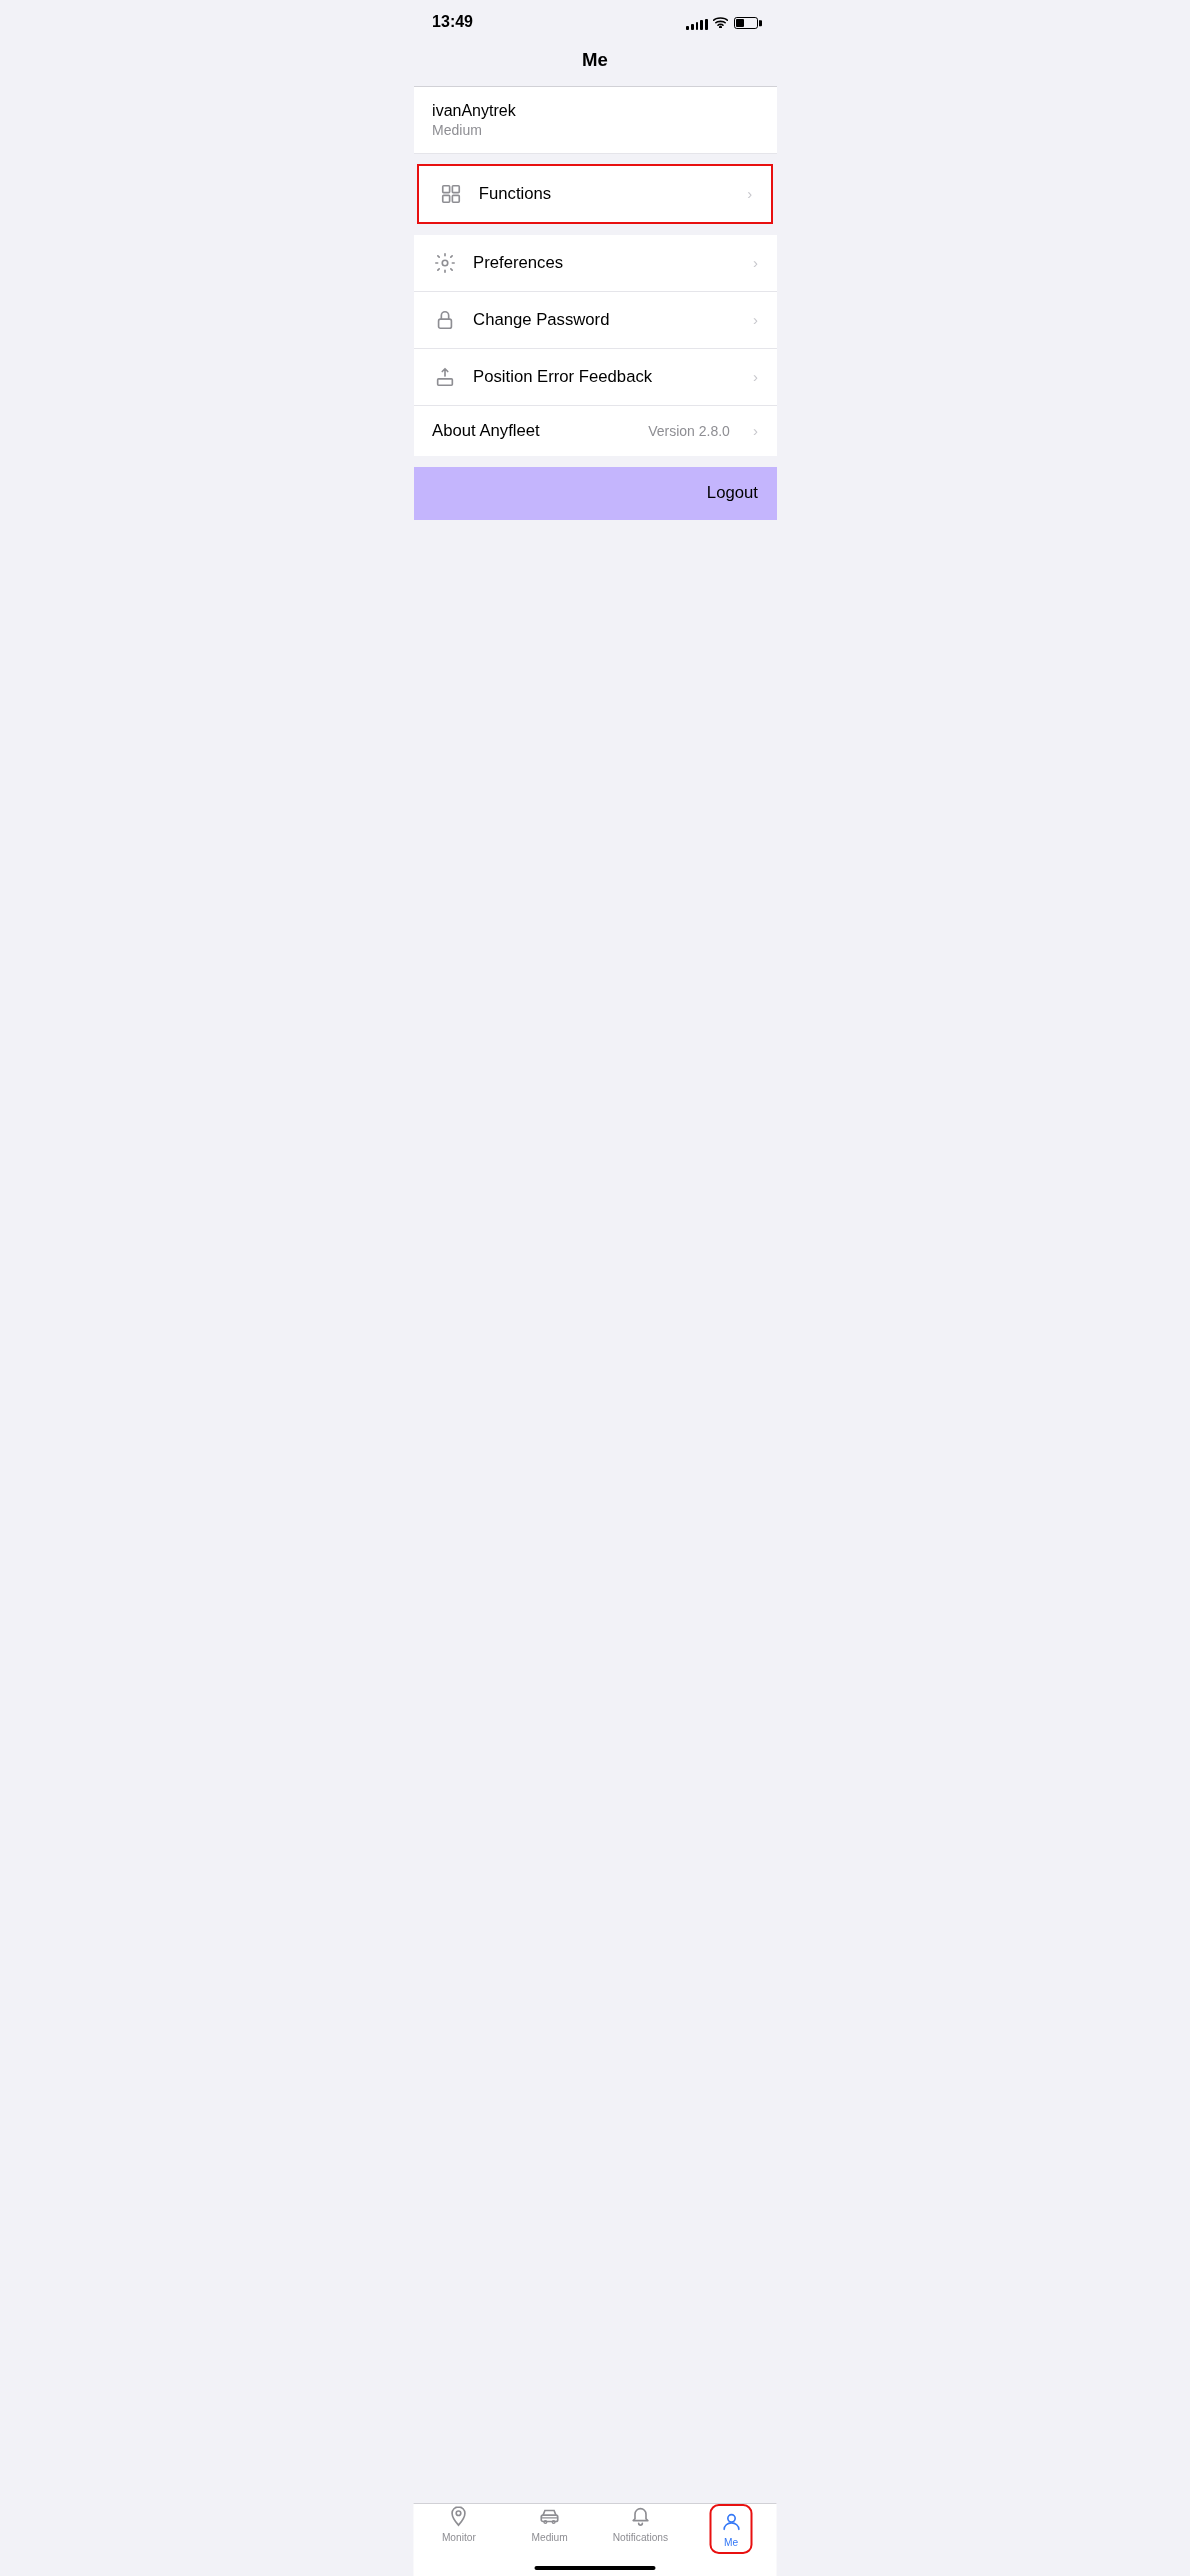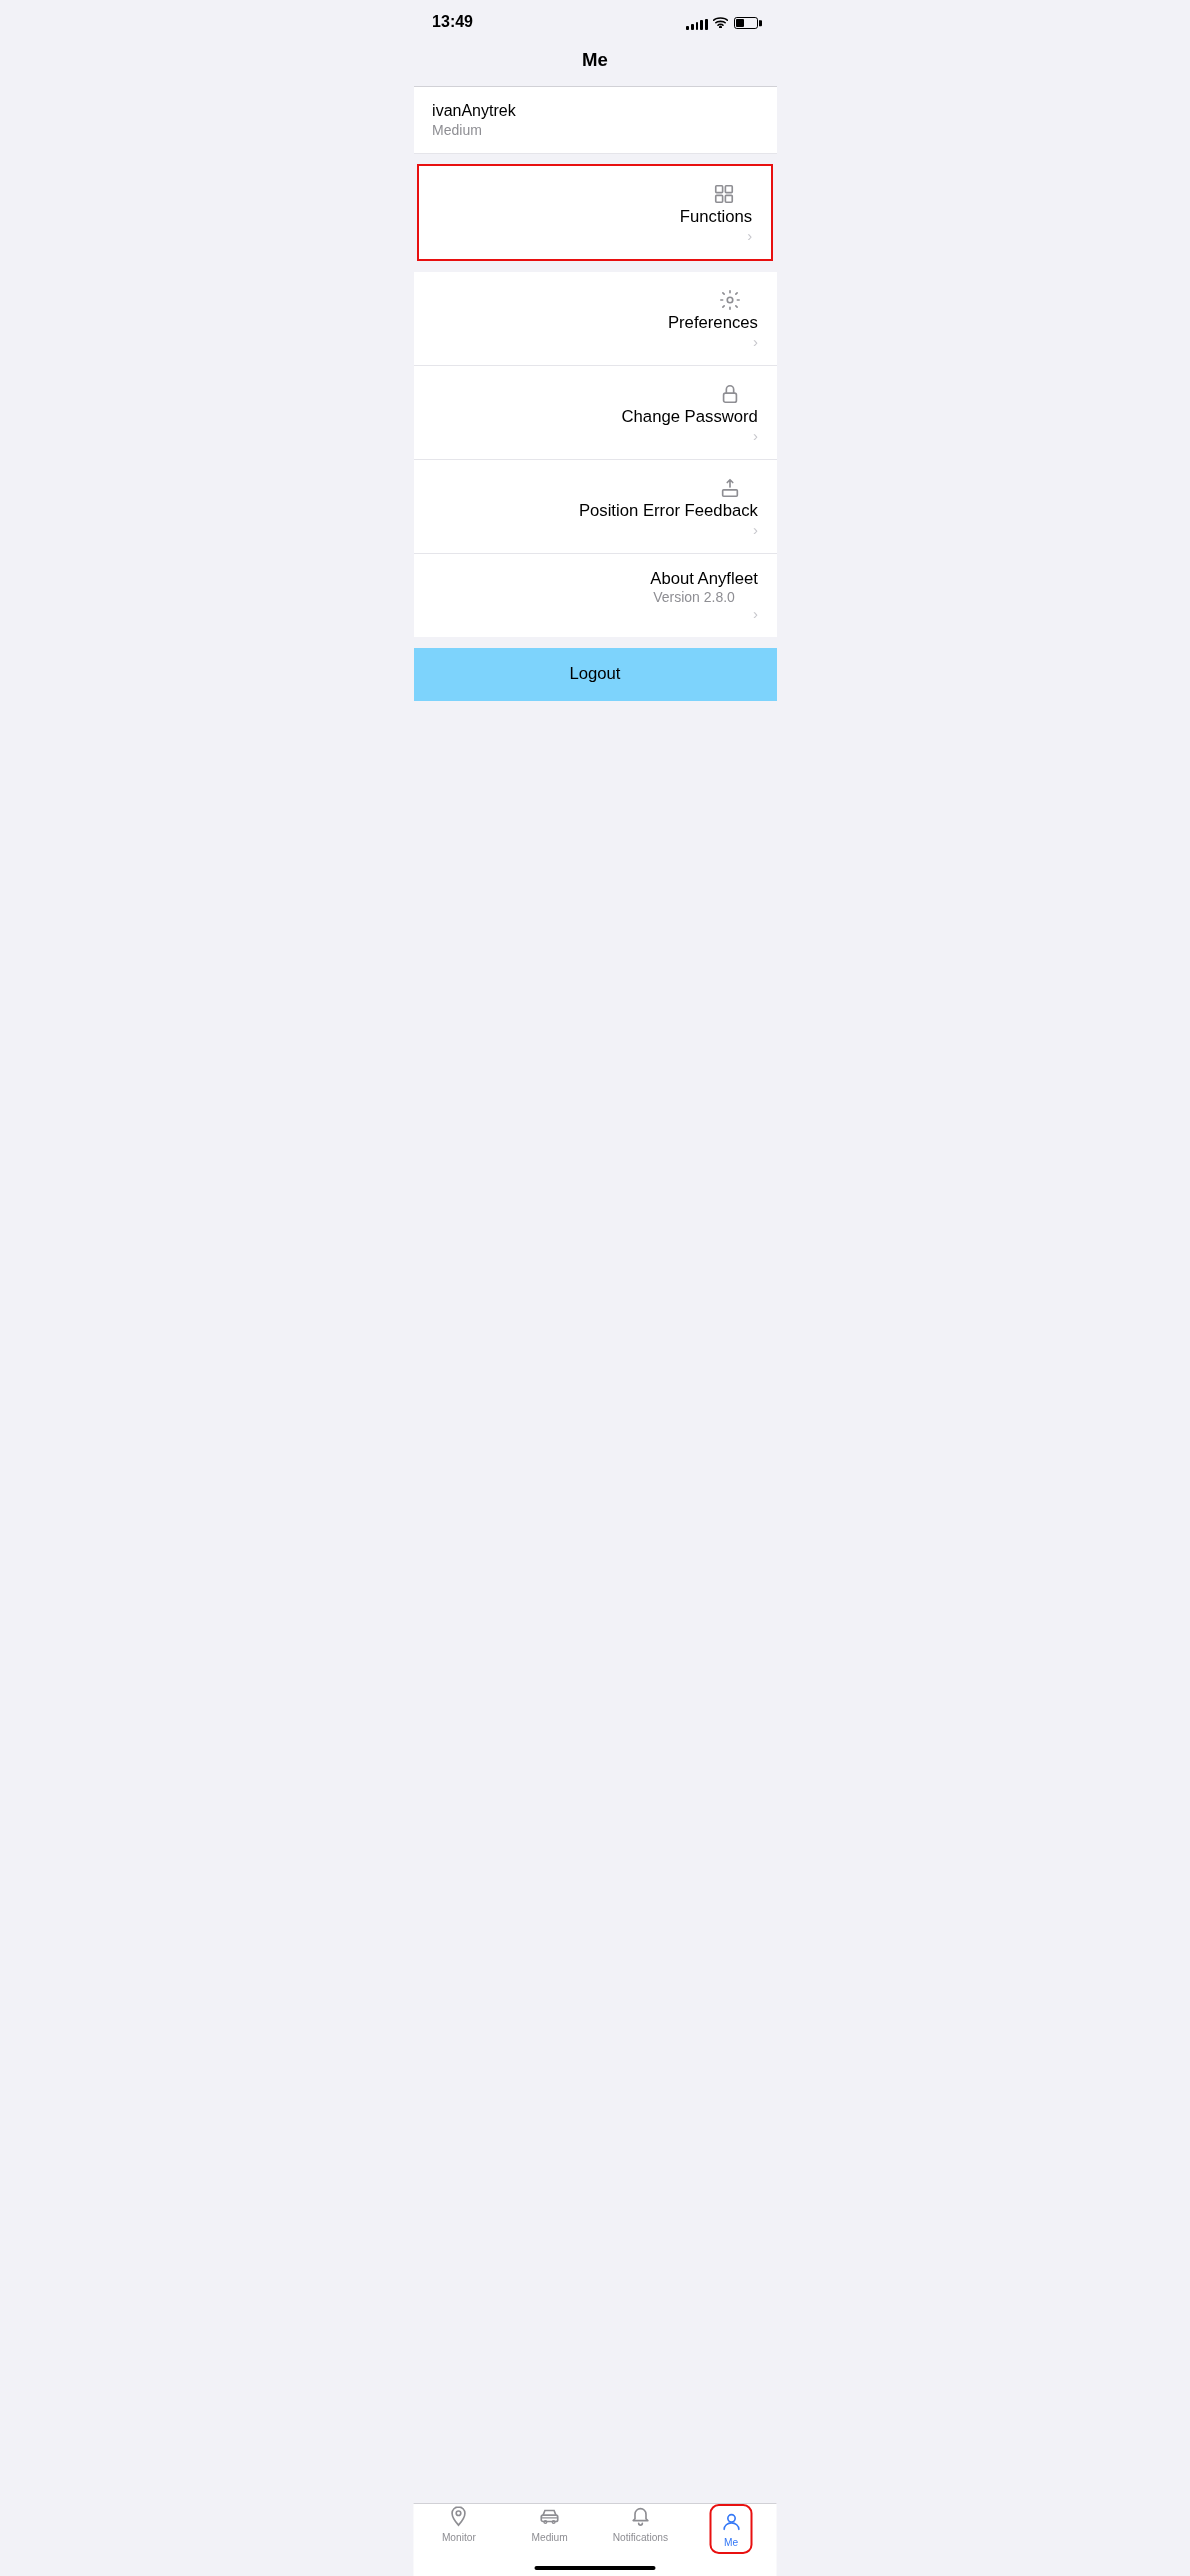--- a/index.html
+++ b/index.html
@@ -123,27 +123,26 @@
     }
 
     
     .menu-section {
       margin-top: 11px;
       background: #c4b5fd;
     }
 
     .menu-item {
       display: flex;
-      align-items: flex-end;
+      align-items: center;
       padding: 15px 18.6px;
       border-bottom: 0.9px solid #e5e5ea;
       background: #fff;
       cursor: pointer;
       position: relative;
-      flex-direction: column;
     }
 
     .menu-item:last-child {
       border-bottom: none;
     }
 
     .menu-icon {
       width: 26px;
       height: 26px;
       margin-right: 15px;
@@ -183,23 +182,23 @@
 
     
     .logout-section {
       margin-top: 11px;
       background: #fff;
     }
 
     .logout-item {
       display: flex;
       align-items: center;
-      justify-content: center;
+      justify-content: flex-end;
       padding: 16.7px 18.6px;
-      background: #7dd3fc;
+      background: #c4b5fd;
       cursor: pointer;
     }
 
     .logout-label {
       font-size: 16.7px;
       color: #000;
       font-weight: 400;
     }
 
     

